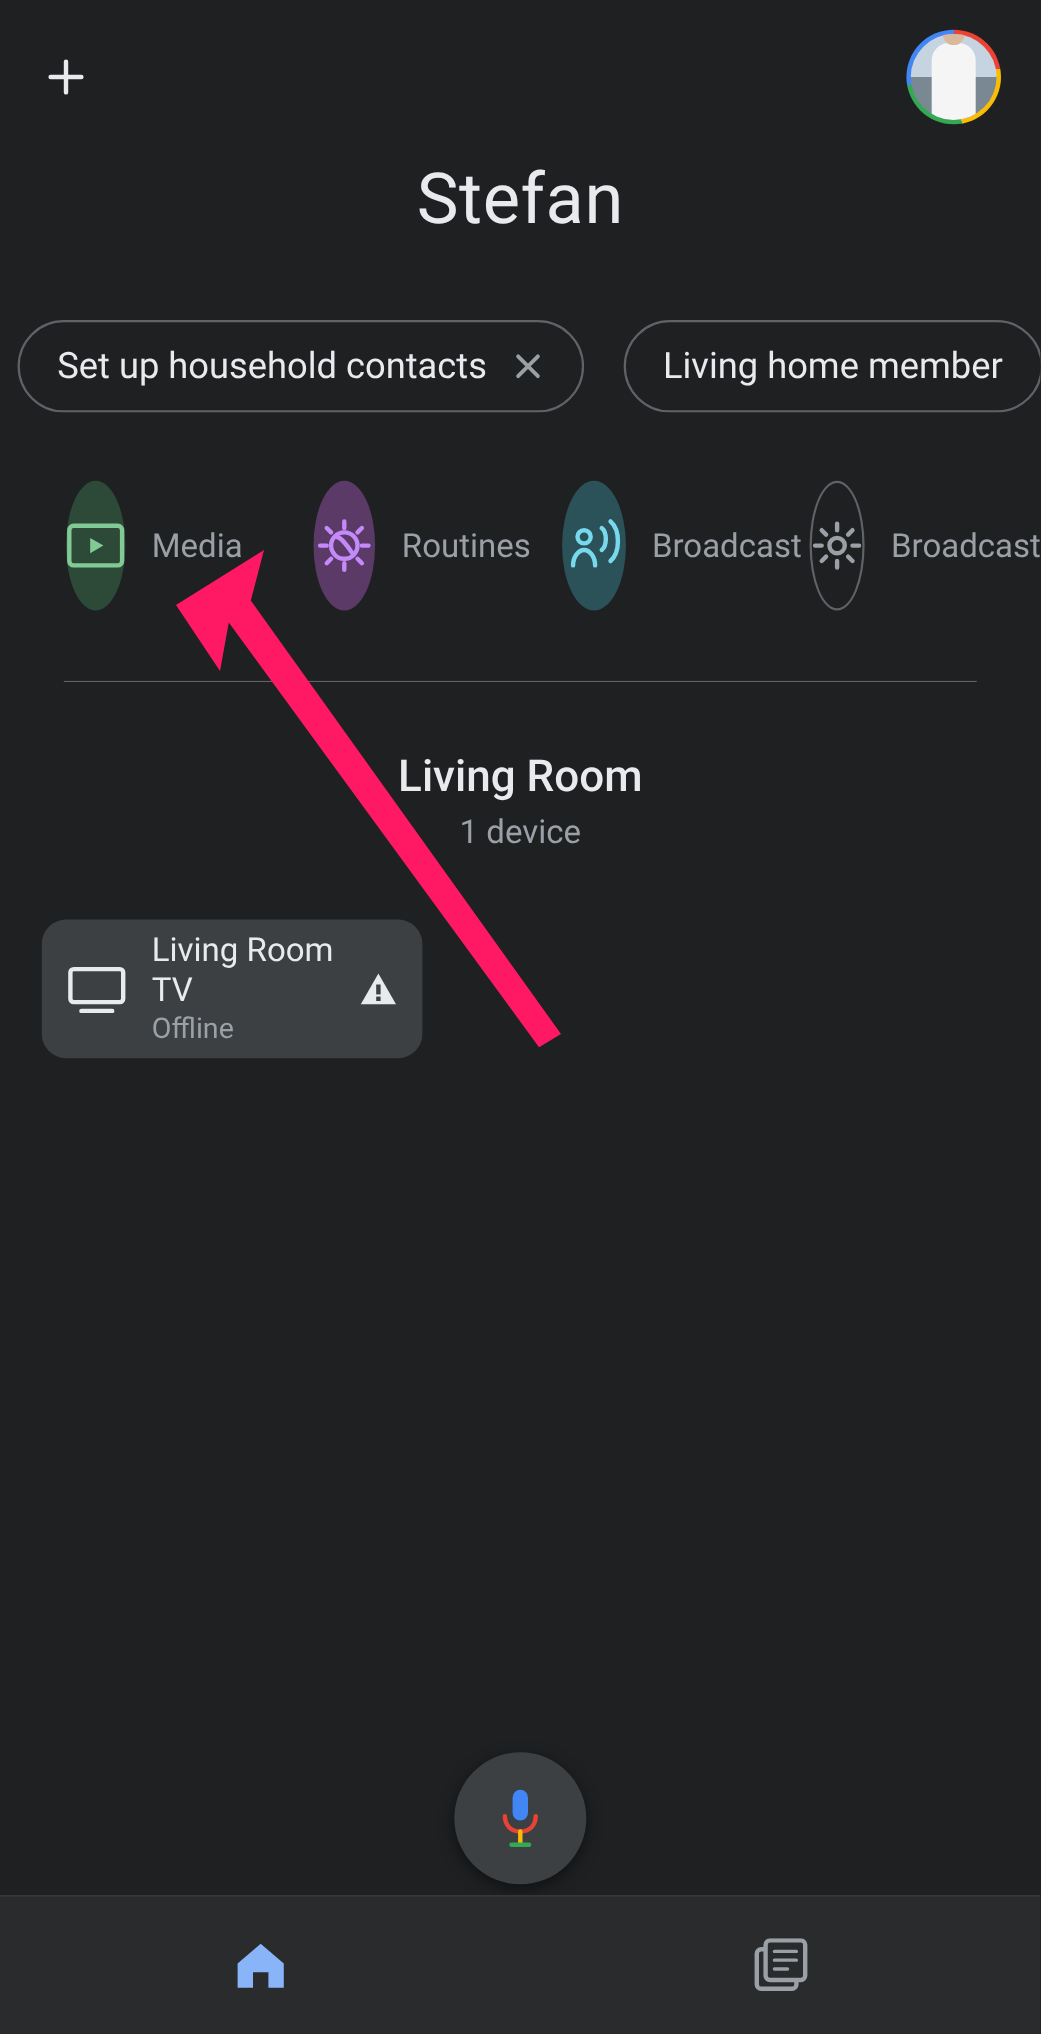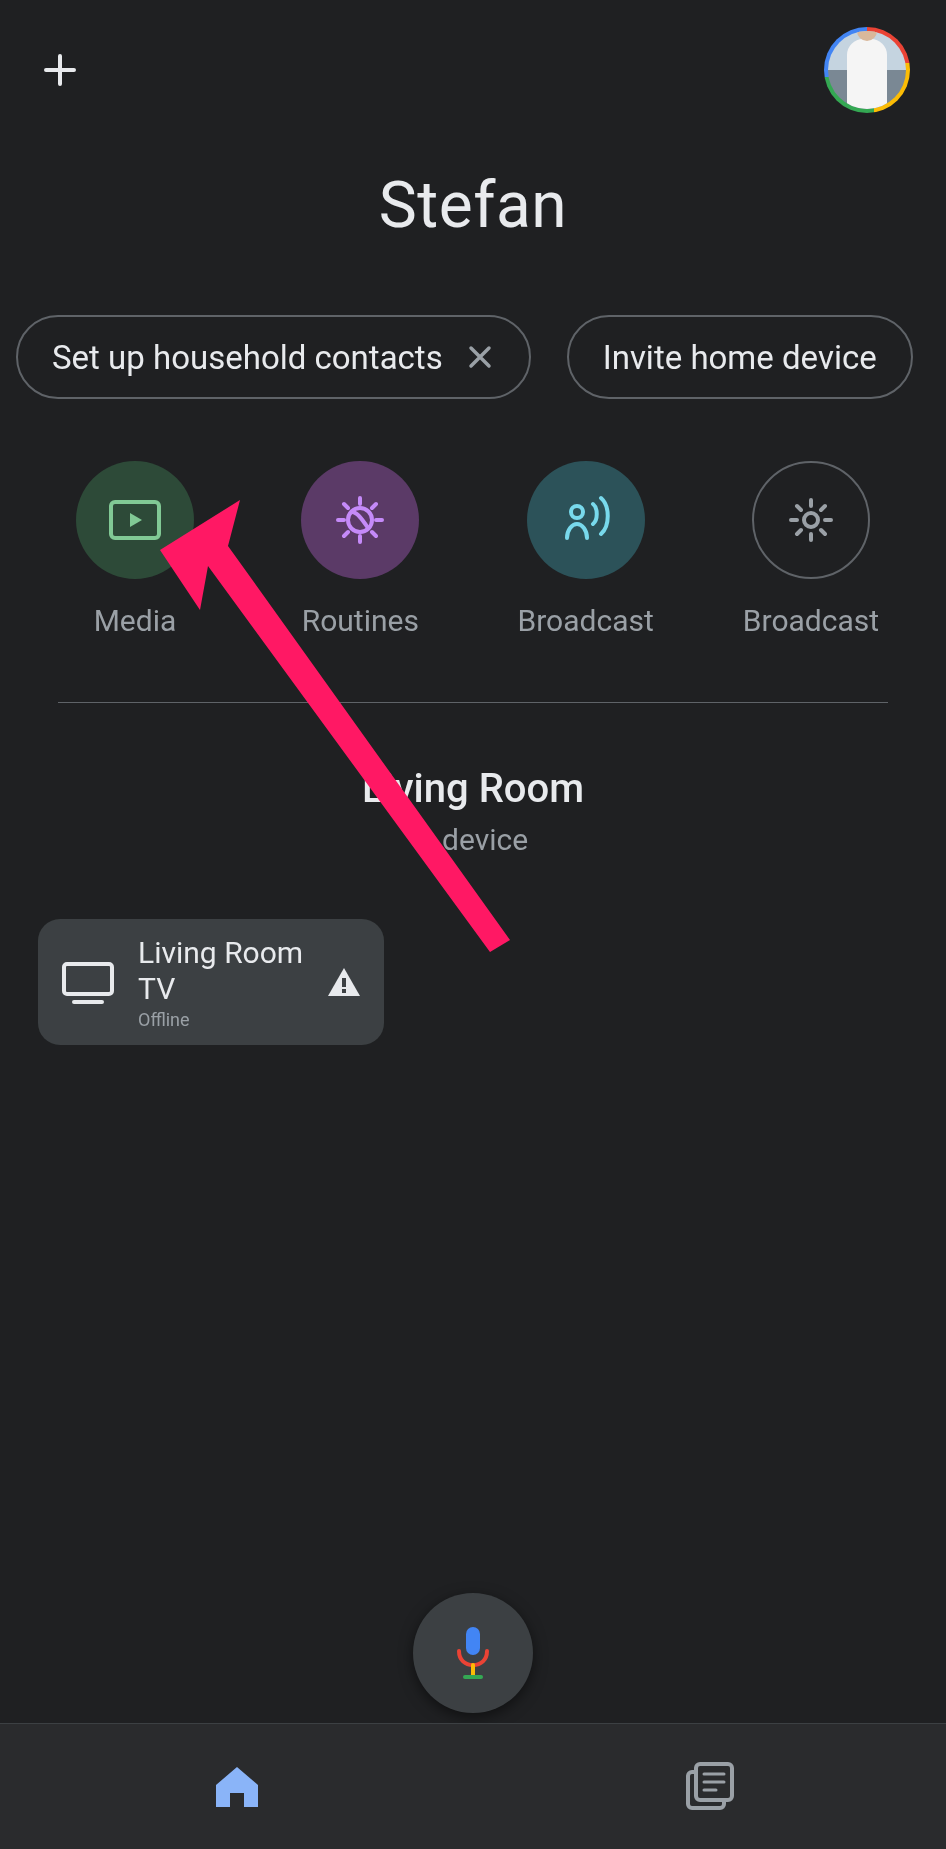--- a/index.html
+++ b/index.html
@@ -52,21 +52,21 @@
   .avatar-person::before {
     content:""; position:absolute; top:-18px; left:50%; transform:translateX(-50%);
     width:20px; height:20px; background:#d9b89b; border-radius:50%;
   }
 
   .page-title {
     text-align: center;
     font-size: 64px;
     font-weight: 400;
     color: #e8eaed;
-    margin-top: 58px;
+    margin-top: 34px;
     letter-spacing: 0.5px;
   }
 
   
   .pills {
     display: flex;
     gap: 36px;
     padding: 0 16px;
     margin-top: 72px;
     overflow: hidden;
@@ -92,21 +92,21 @@
 
   
   .actions {
     display: flex;
     justify-content: space-between;
     padding: 0 60px;
     margin-top: 62px;
   }
   .action {
     display: flex;
-    flex-direction: column;
+    flex-direction: row;
     align-items: center;
     gap: 24px;
     cursor: pointer;
     width: 150px;
   }
   .action-circle {
     width: 118px;
     height: 118px;
     border-radius: 50%;
     display: flex;
@@ -150,21 +150,21 @@
     background: #3c4043;
     border-radius: 22px;
     display: flex;
     align-items: center;
     padding: 12px 22px;
     gap: 22px;
     cursor: pointer;
   }
   .device-text { flex: 1; }
   .device-name { font-size: 30px; color: #e8eaed; line-height: 1.2; }
-  .device-status { font-size: 18px; color: #9aa0a6; margin-top: 2px; }
+  .device-status { font-size: 26px; color: #9aa0a6; margin-top: 2px; }
 
   
   .mic-wrap {
     position: absolute;
     left: 50%;
     bottom: 136px;
     transform: translateX(-50%);
   }
   .mic-btn {
     width: 120px; height: 120px;
@@ -217,21 +217,21 @@
 <div class="pills">
   <div class="pill">
     <span>Set up household contacts</span>
     <span class="pill-close">
       <svg width="30" height="30" viewBox="0 0 30 30">
         <path d="M6 6l18 18M24 6L6 24" stroke="#9aa0a6" stroke-width="3.5" stroke-linecap="round"></path>
       </svg>
     </span>
   </div>
   <div class="pill">
-    <span>Invite home device</span>
+    <span>Living home member</span>
   </div>
 </div>
 
 <div class="actions">
   <div class="action">
     <div class="action-circle circle-media">
       <svg width="54" height="42" viewBox="0 0 54 42">
         <rect x="3" y="3" width="48" height="36" rx="4" stroke="#81c995" stroke-width="4" fill="none"></rect>
         <path d="M22 14l12 7-12 7z" fill="#81c995"></path>
       </svg>

